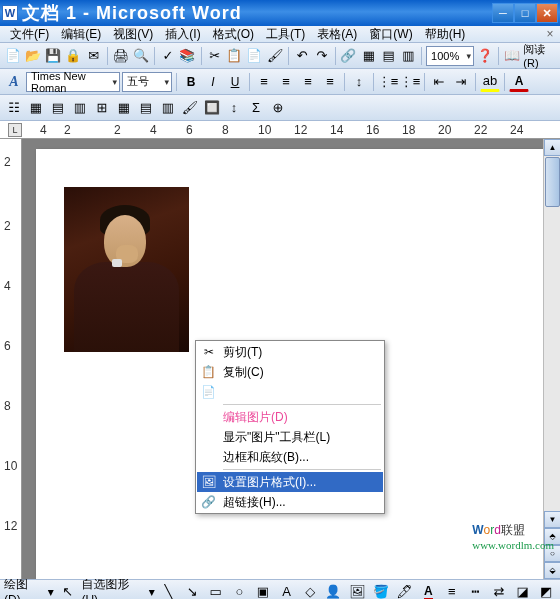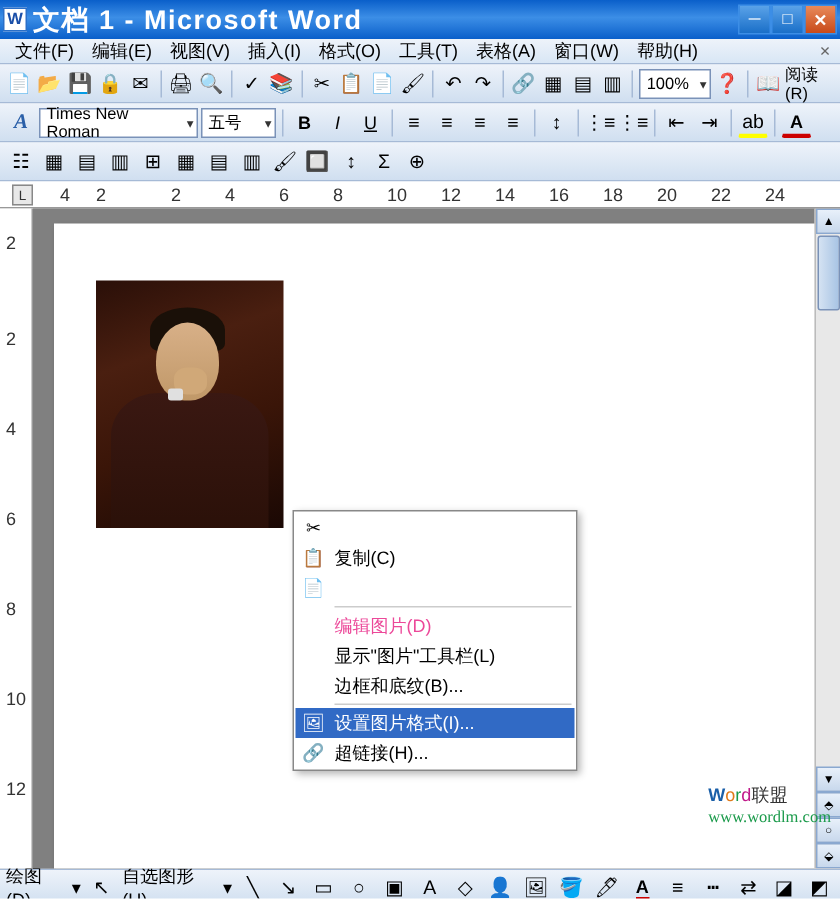--- a/index.html
+++ b/index.html
@@ -11,21 +11,21 @@
 .winbtn{width:22px;height:20px;display:flex;align-items:center;justify-content:center;color:#fff;font-weight:bold;border:1px solid #3c8ee6;background:linear-gradient(#5aa2e8,#1a6fc8);font-size:11px;}
 .winbtn.close{background:linear-gradient(#e88a5a,#c84a1a);}
 .menubar{height:17px;background:linear-gradient(#eef3fa,#d8e6f5);display:flex;align-items:center;padding:0 4px;border-bottom:1px solid #a6bad6;}
 .menuitem{padding:2px 6px;cursor:default;}
 .menuend{margin-left:auto;width:12px;text-align:center;color:#666;}
 .toolbar{height:26px;background:linear-gradient(#eef3fa,#d0dff0);display:flex;align-items:center;padding:1px 4px;border-bottom:1px solid #a6bad6;gap:2px;}
 .tbtn{width:20px;height:20px;display:flex;align-items:center;justify-content:center;border:1px solid transparent;border-radius:2px;font-size:13px;cursor:default;}
 .sep{width:1px;height:18px;background:#a6bad6;margin:0 2px;}
 .dd{height:20px;border:1px solid #7a92b8;background:#fff;display:flex;align-items:center;padding:0 14px 0 4px;position:relative;font-size:11px;}
 .dd::after{content:"▾";position:absolute;right:2px;font-size:9px;color:#333;}
-.fontfam{width:106px;}
+.fontfam{width:94px;}
 .fontsize{width:50px;}
 .zoom{width:48px;}
 .aa{font-family:serif;font-style:italic;color:#2a5fa8;font-weight:bold;font-size:14px;width:20px;text-align:center;}
 .ruler-h{height:18px;background:#fff;border-bottom:1px solid #999;display:flex;align-items:flex-end;padding-left:38px;position:relative;font-size:9px;color:#333;}
 .ruler-h .rlabel{position:absolute;top:2px;}
 .ruler-h .corner{position:absolute;left:8px;top:2px;width:14px;height:14px;border:1px solid #888;background:#e8e8e8;display:flex;align-items:center;justify-content:center;font-size:9px;}
 .workspace{display:flex;height:440px;background:#808080;}
 .ruler-v{width:22px;background:#fff;border-right:1px solid #999;position:relative;font-size:9px;color:#333;}
 .ruler-v .vlabel{position:absolute;left:4px;}
 .page{flex:1;background:#808080;overflow:hidden;position:relative;padding:10px 10px 0 14px;}
@@ -206,20 +206,21 @@
       <div class="arr" style="bottom:34px;">⬘</div>
       <div class="arr" style="bottom:17px;">○</div>
       <div class="arr" style="bottom:0;">⬙</div>
     </div>
   </div>
 </div>
 
 <div class="ctxmenu">
   <div class="mrow">
       <span class="micon">✂</span>
+      <span class="mlabel">剪切(T)</span>
     </div>
   <div class="mrow">
       <span class="micon">📋</span>
       <span class="mlabel">复制(C)</span>
     </div>
   <div class="mrow">
       <span class="micon">📄</span>
     </div>
   <div class="msep"></div>
   <div class="mrow disabled">

